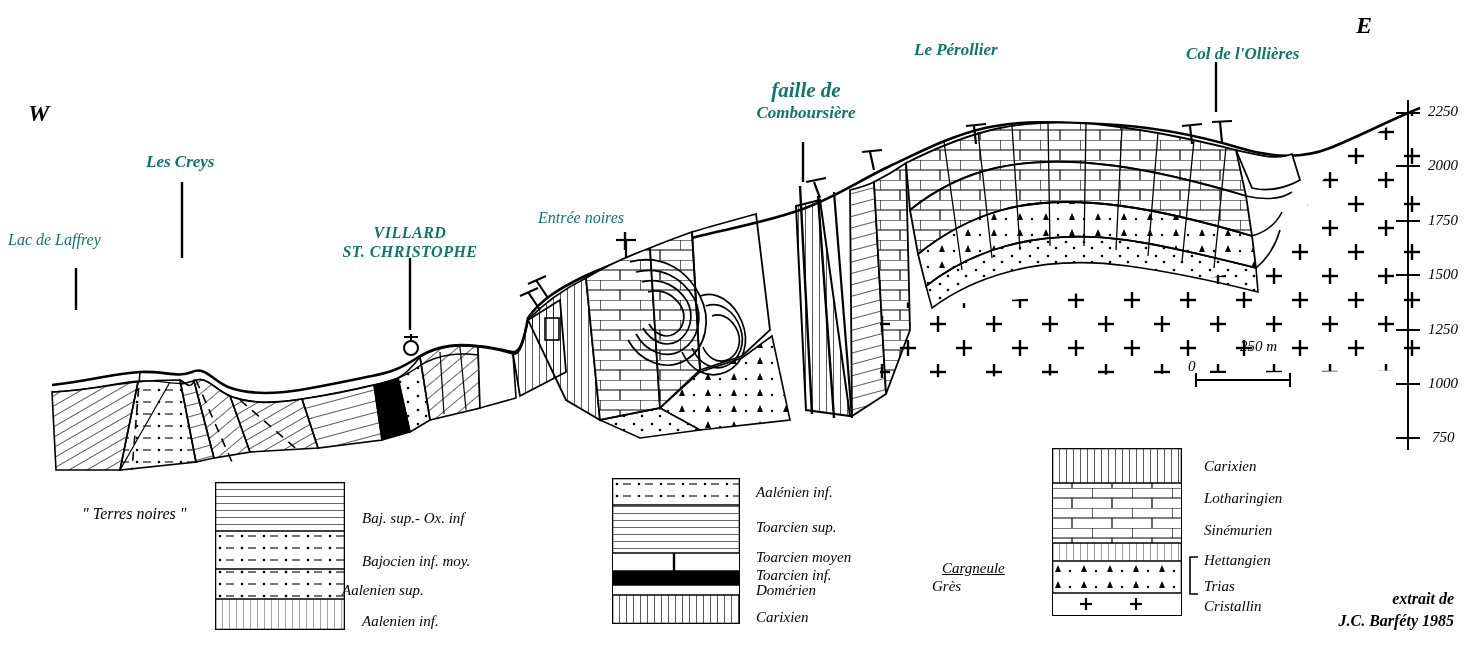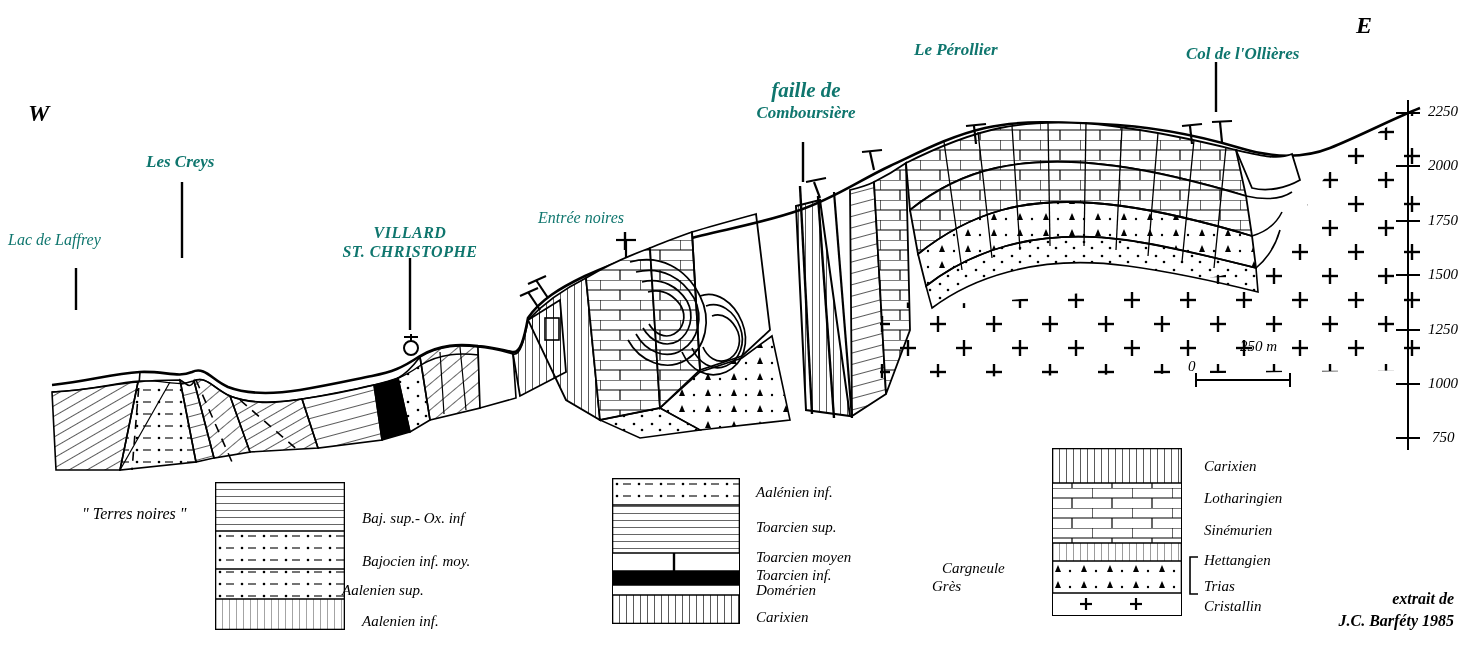--- a/index.html
+++ b/index.html
@@ -393,21 +393,21 @@
     <path d="M12,1 L4,1 L4,38 L12,38" fill="none" stroke="#000" stroke-width="1.6"></path>
   </svg>
 
   <div class="legend-text" style="left:1204px; top:458px;">Carixien</div>
   <div class="legend-text" style="left:1204px; top:490px;text-align:center;">Lotharingien</div>
   <div class="legend-text" style="left:1204px; top:522px;">Sinémurien</div>
   <div class="legend-text" style="left:1204px; top:552px;">Hettangien</div>
   <div class="legend-text" style="left:1204px; top:578px;">Trias</div>
   <div class="legend-text" style="left:1204px; top:598px;">Cristallin</div>
 
-  <div class="legend-text" style="left:942px; top:560px;">Cargneule</div>
+  <div class="legend-text" style="left:942px; top:560px;text-decoration:underline;">Cargneule</div>
   <div class="legend-text" style="left:932px; top:578px;text-align:right;">Grès</div>
 
   <div class="credit" style="right:16px; top:588px;">
     <div>extrait de</div>
     <div>J.C. Barféty 1985</div>
   </div>
 
 </div>
 
 </body></html>

